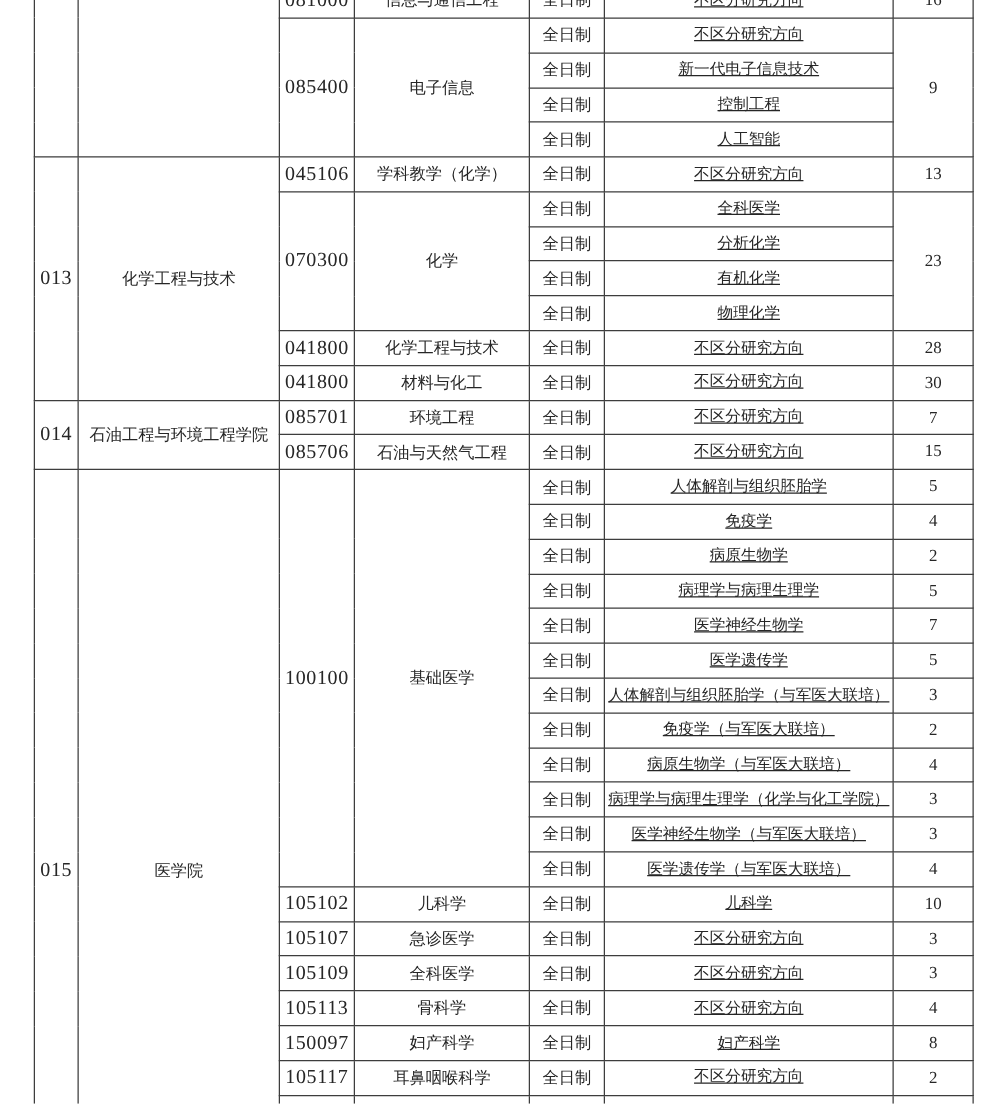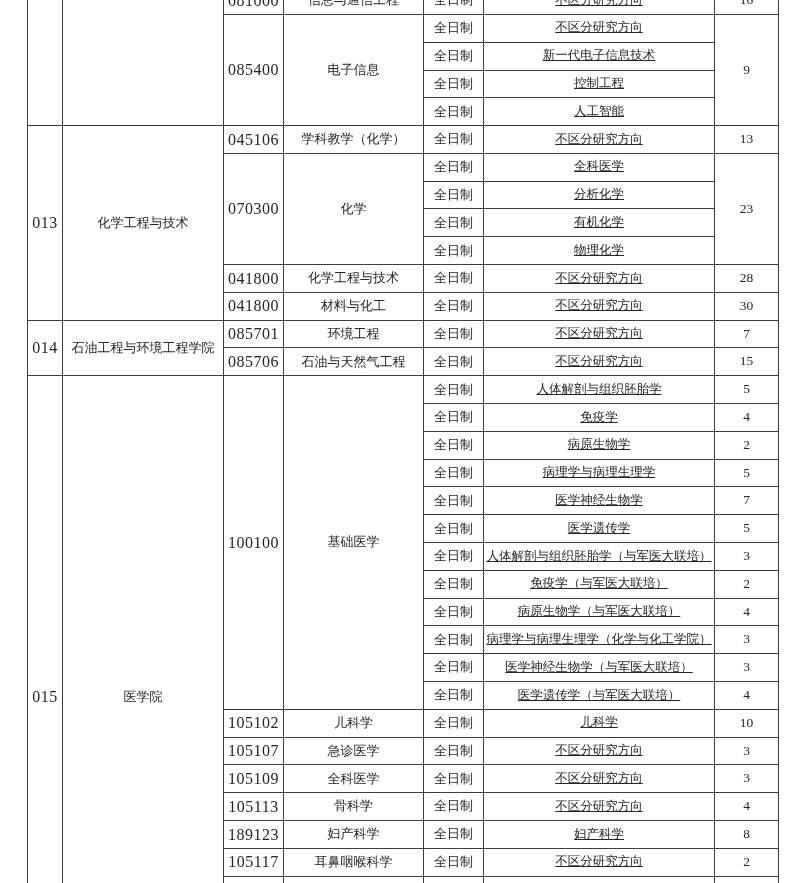--- a/index.html
+++ b/index.html
@@ -228,21 +228,21 @@
           <td class="col7">3</td>
         </tr>
         <tr>
           <td class="col3">105113</td>
           <td class="col4">骨科学</td>
           <td class="col5">全日制</td>
           <td class="col6">不区分研究方向</td>
           <td class="col7">4</td>
         </tr>
         <tr>
-          <td class="col3">189123</td>
+          <td class="col3">150097</td>
           <td class="col4">妇产科学</td>
           <td class="col5">全日制</td>
           <td class="col6">妇产科学</td>
           <td class="col7">8</td>
         </tr>
         <tr>
           <td class="col3">105117</td>
           <td class="col4">耳鼻咽喉科学</td>
           <td class="col5">全日制</td>
           <td class="col6">不区分研究方向</td>

